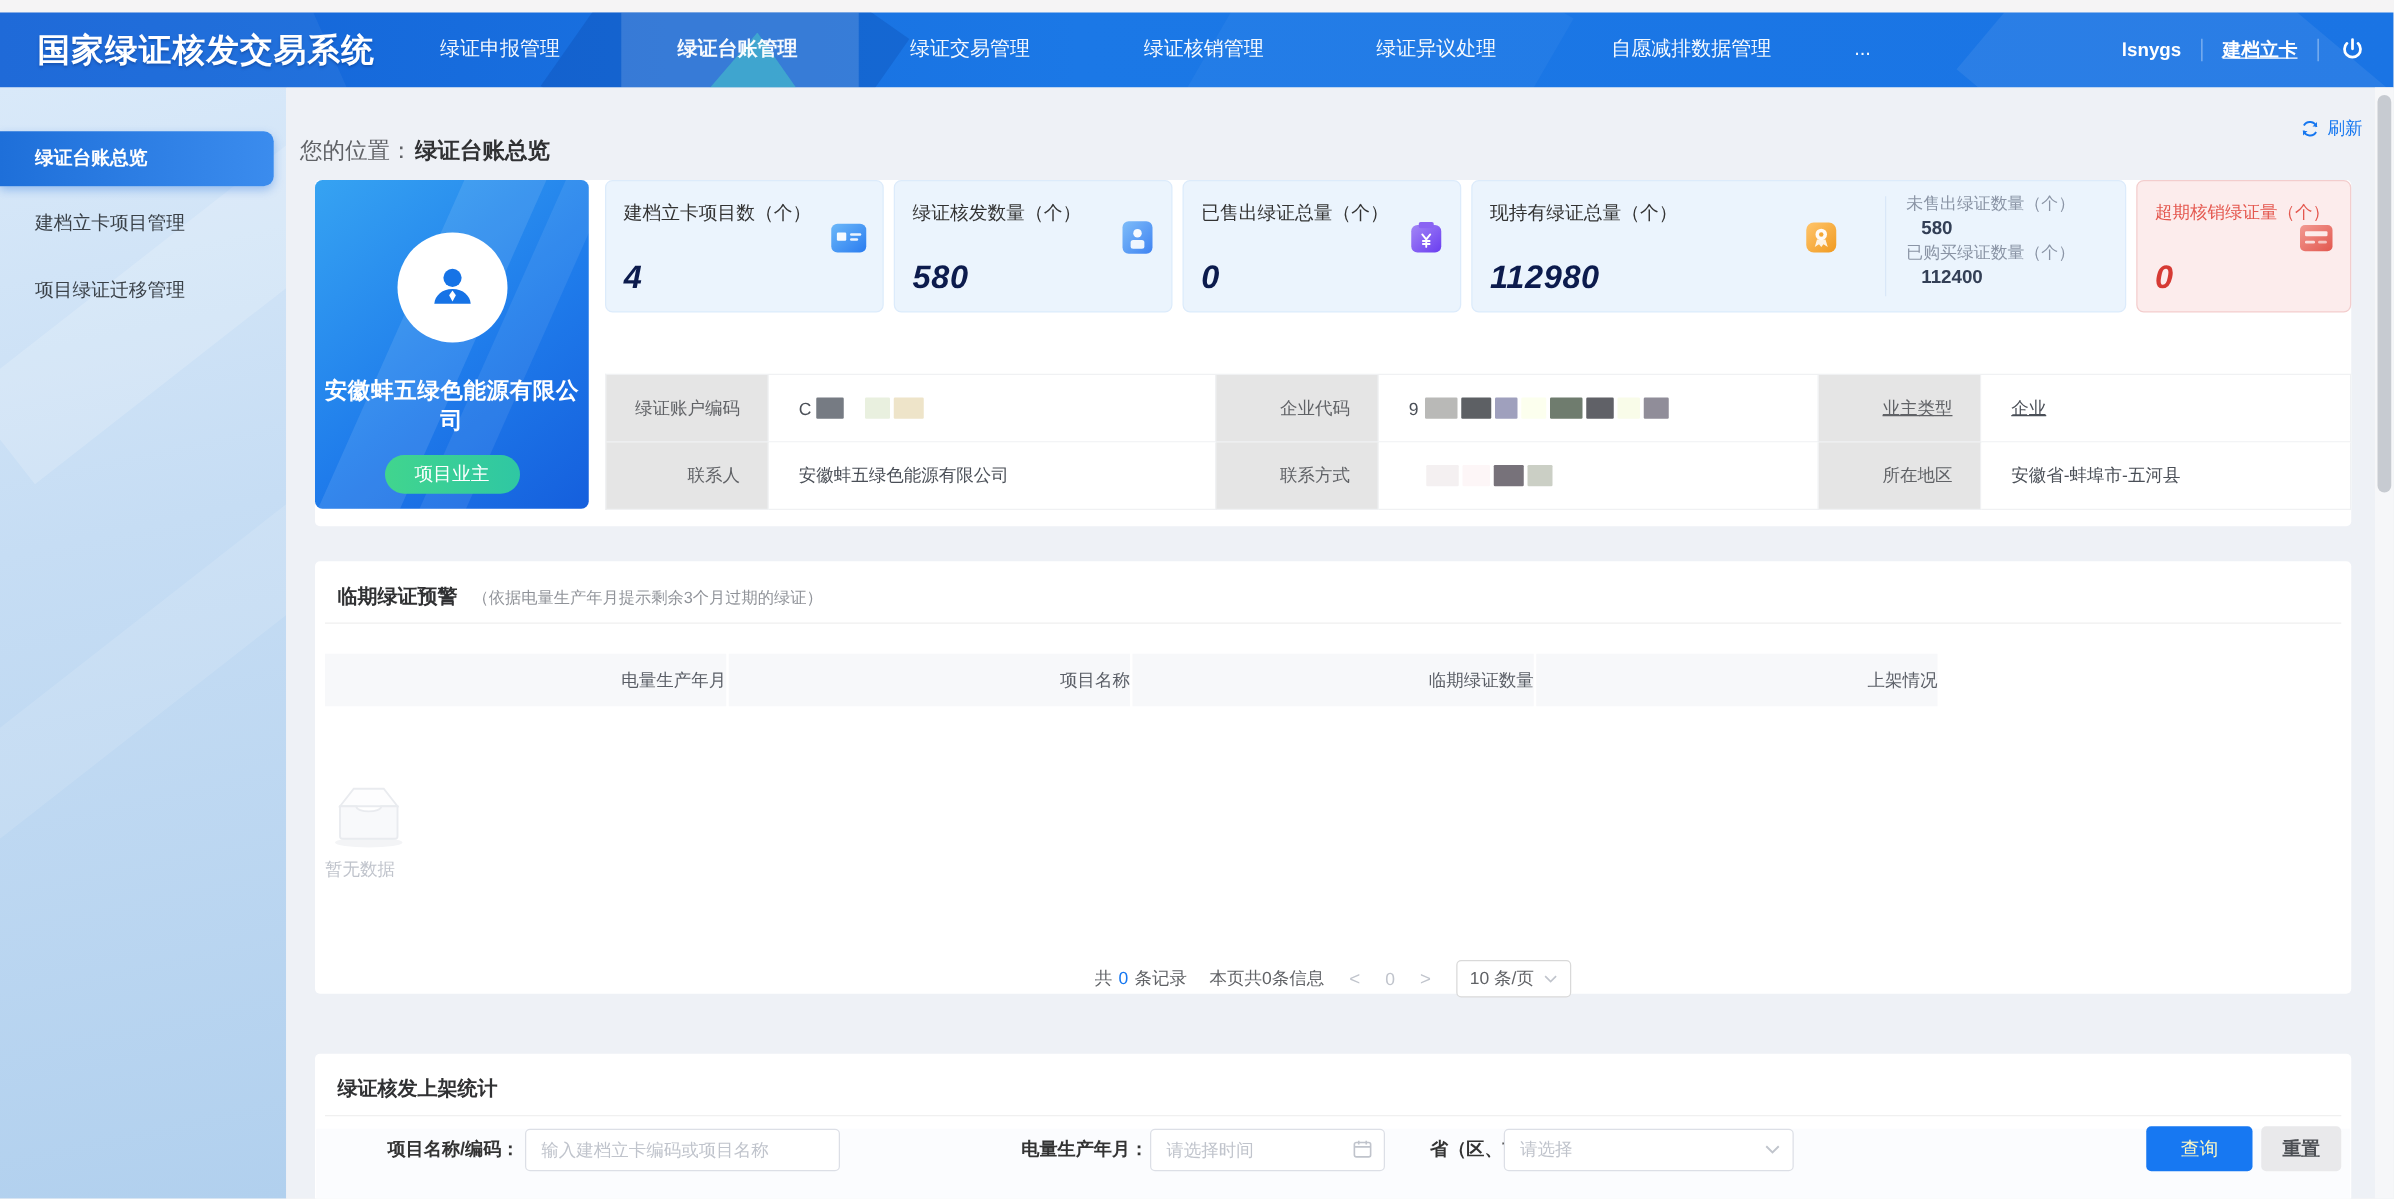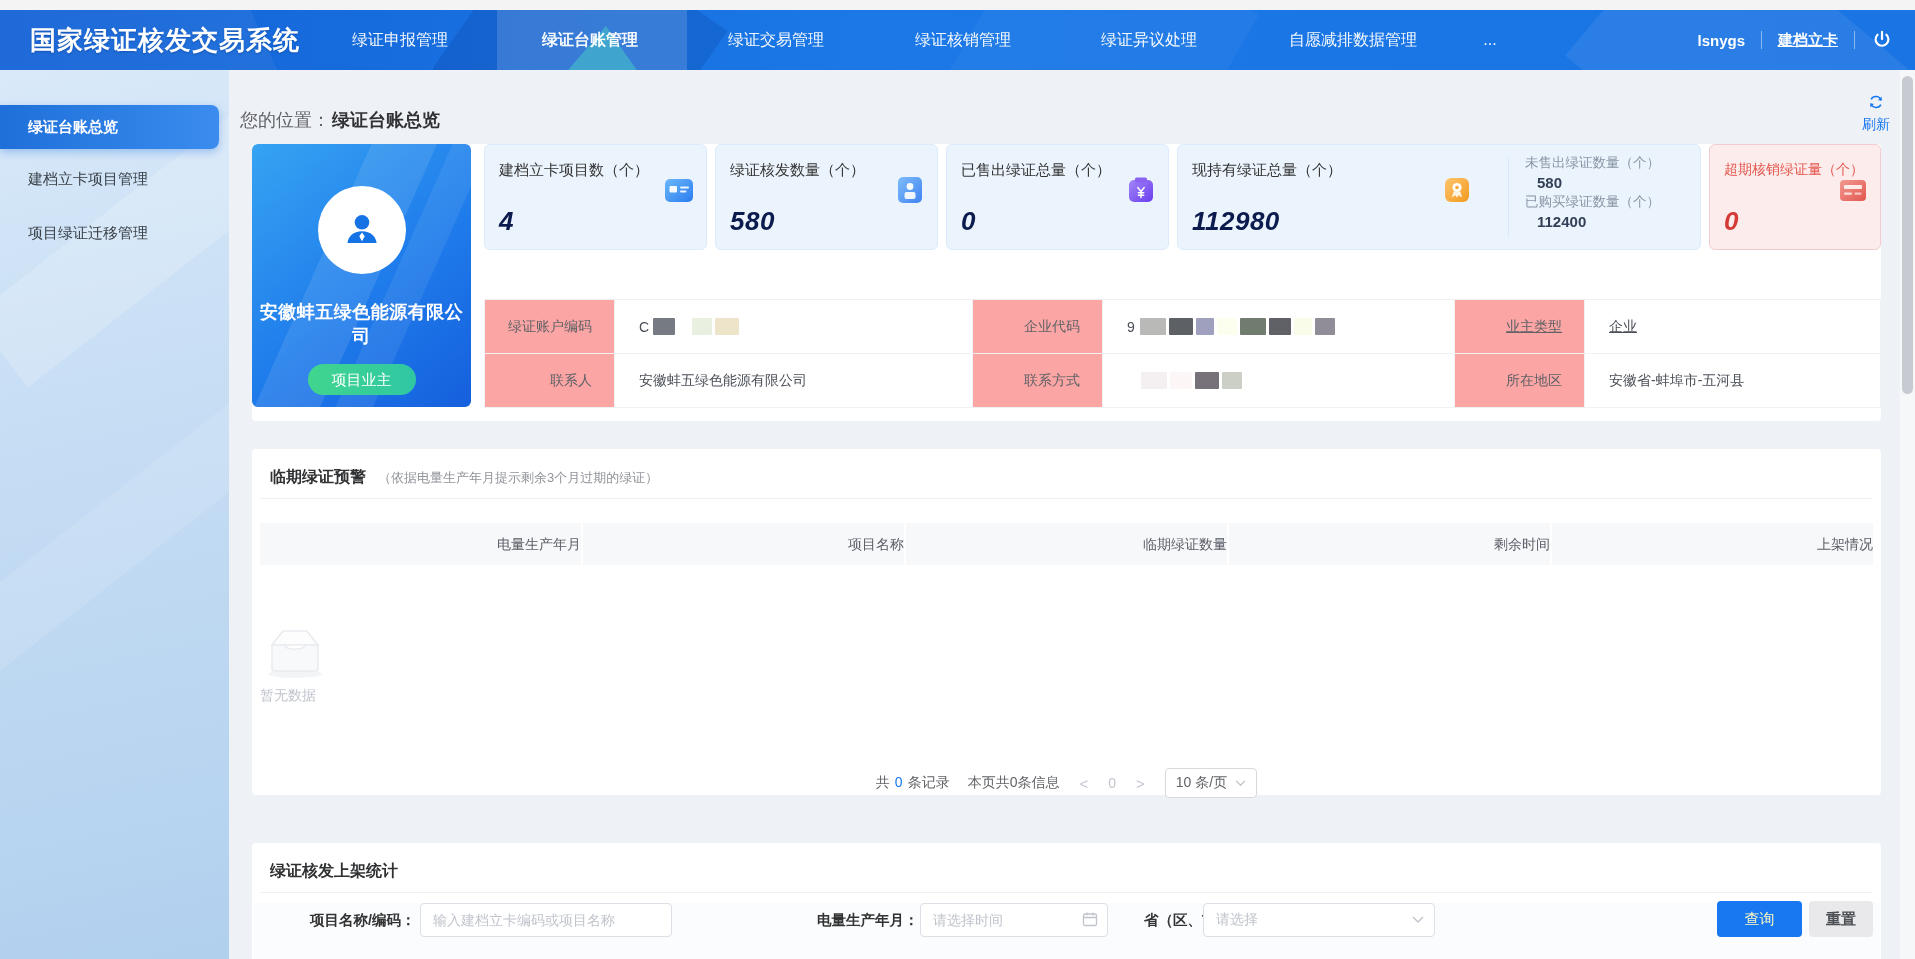--- a/index.html
+++ b/index.html
@@ -43,21 +43,21 @@
                background:linear-gradient(90deg,#1e6fd9,#3b8cee); border-radius:0 8px 8px 0;
                color:#fff; font-weight:700; box-shadow:0 3px 8px rgba(30,110,220,.35); }
   .side-item.i2 { margin-top:8px; }
   .side-item.i3 { margin-top:10px; }
 
   
   .main { position:absolute; left:229px; top:70px; width:1686px; height:889px; background:#eef1f6; }
   .breadcrumb { position:absolute; left:11px; top:38px; font-size:18px; color:#606266; }
   .bc-current { color:#303133; font-weight:700; margin-left:2px; }
   .refresh { position:absolute; right:25px; top:24px; display:flex; align-items:center; gap:6px;
-             color:#1677f0; font-size:14px; cursor:pointer;flex-direction:column; }
+             color:#1677f0; font-size:14px; cursor:pointer; }
 
   .panel { position:absolute; left:23px; width:1629px; background:#fff; border-radius:4px; }
   .p1 { top:74px; height:277px; }
   .p2 { top:379px; height:346px; padding:8px; }
   .p3 { top:773px; height:150px; padding:8px; }
 
   
   .company-card { position:absolute; left:0; top:0; width:219px; height:263px; border-radius:6px;
       background:linear-gradient(140deg,#36a3f2 0%,#1f7ceb 55%,#155fdd 100%); overflow:hidden; text-align:center; }
   .company-card .shine1 { position:absolute; left:60px; top:-40px; width:60px; height:360px;
@@ -88,21 +88,21 @@
   .sub-value { font-size:15px; font-weight:800; color:#333f56; line-height:19px; padding-left:12px; }
   .stat-card.danger .stat-label { font-size:14px; color:#e4574e; }
   .stat-card.danger .stat-value { color:#d63a34; }
 
   
   .info-table { position:absolute; left:232px; top:155px; width:1397px;
       display:grid; grid-template-columns:130px 358px 130px 352px 130px 1fr; grid-auto-rows:54px;
       border-top:1px solid #f0f1f3; border-left:1px solid #f0f1f3; font-size:14px; color:#606266; }
   .info-table > div { border-right:1px solid #f0f1f3; border-bottom:1px solid #f0f1f3;
       display:flex; align-items:center; overflow:hidden; white-space:nowrap; }
-  .cell-label { background:#fca5a5; justify-content:flex-end; padding-right:22px; }
+  .cell-label { background:#e5e5e5; justify-content:flex-end; padding-right:22px; }
   .cell-value { background:#fff; padding-left:24px; color:#4a4f57; }
   .u { text-decoration:underline; }
   .blk { display:inline-block; height:17px; border-radius:1px; margin-right:3px; vertical-align:middle; }
 
   
   .sec-title-row { padding:10px 0 0 10px; display:flex; align-items:baseline; }
   .sec-title { font-size:16px; font-weight:800; color:#303133; }
   .sec-note { font-size:13px; color:#909399; margin-left:12px; }
   .sec-divider { height:1px; background:#f0f0f0; margin-top:10px; }
 
@@ -366,21 +366,20 @@
     <div class="panel p2">
       <div class="sec-title-row">
         <span class="sec-title">临期绿证预警</span>
         <span class="sec-note">（依据电量生产年月提示剩余3个月过期的绿证）</span>
       </div>
       <div class="sec-divider"></div>
       <div class="thead">
         <div>电量生产年月</div>
         <div>项目名称</div>
         <div>临期绿证数量</div>
-        <div>剩余时间</div>
         <div>上架情况</div>
       </div>
       <div class="empty-wrap">
         <svg width="70" height="54" viewBox="0 0 70 54">
           <ellipse cx="35" cy="49" rx="27" ry="4" fill="#f3f4f6"></ellipse>
           <polygon points="12,20 23,6 47,6 58,20" fill="#fdfdfe" stroke="#e9ebef" stroke-width="1.5"></polygon>
           <path d="M12 20h13c0 5.5 20 5.5 20 0h13v24a2 2 0 0 1-2 2H14a2 2 0 0 1-2-2z" fill="#f8f9fb" stroke="#e9ebef" stroke-width="1.5"></path>
         </svg>
         <div class="empty-text">暂无数据</div>
       </div>

